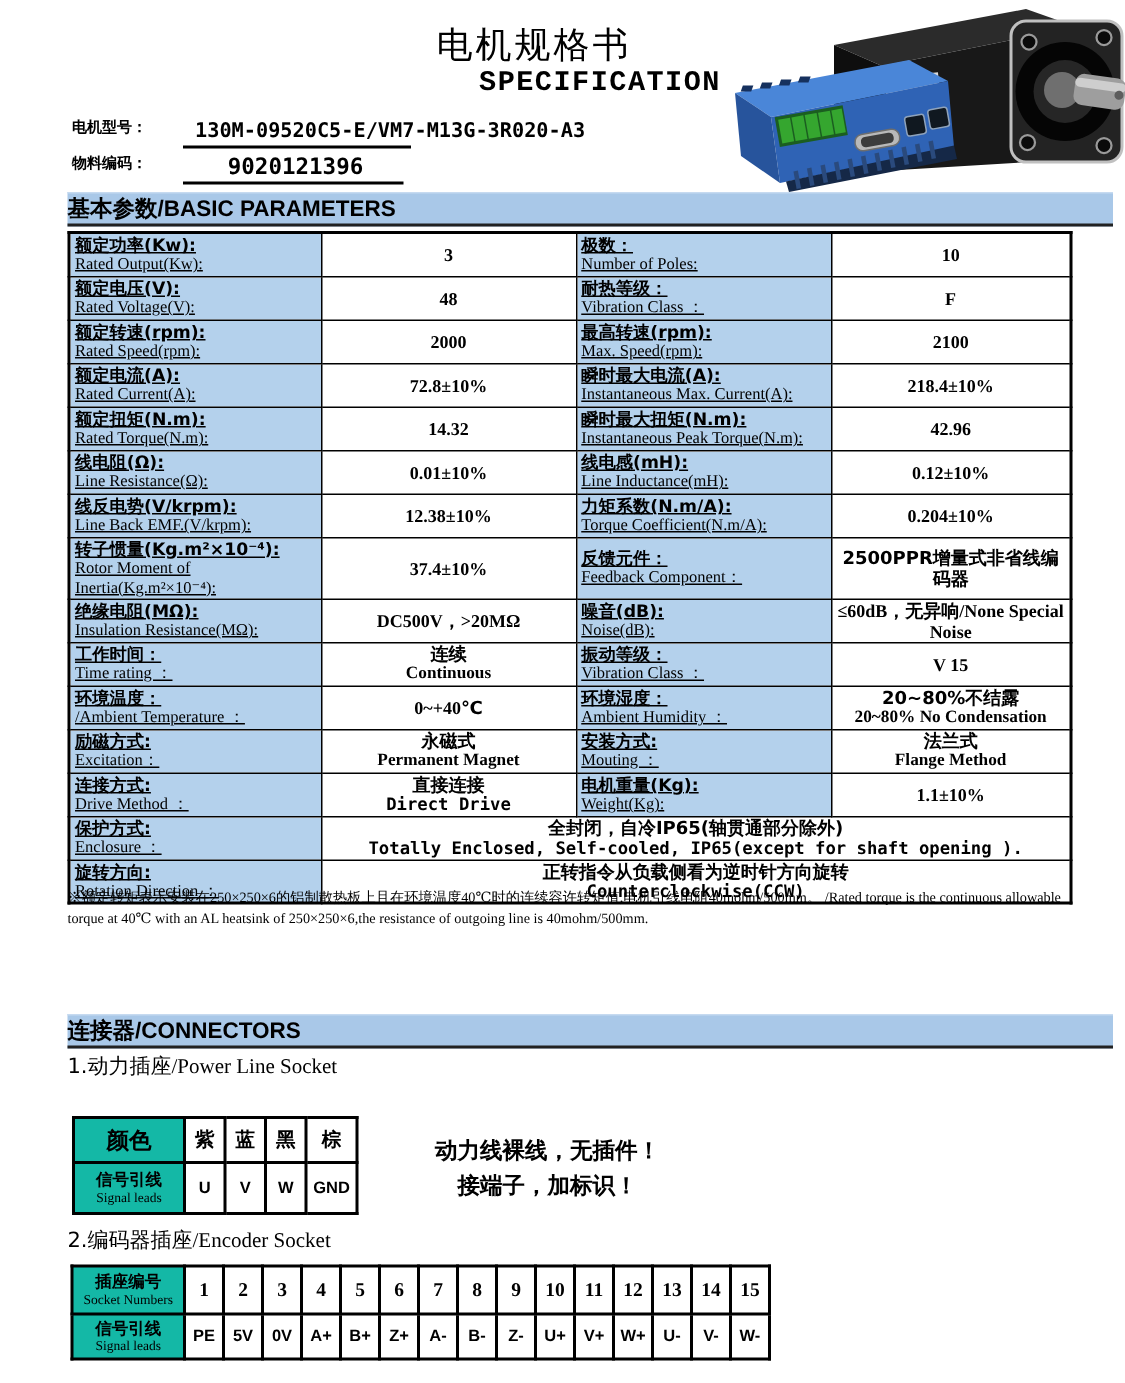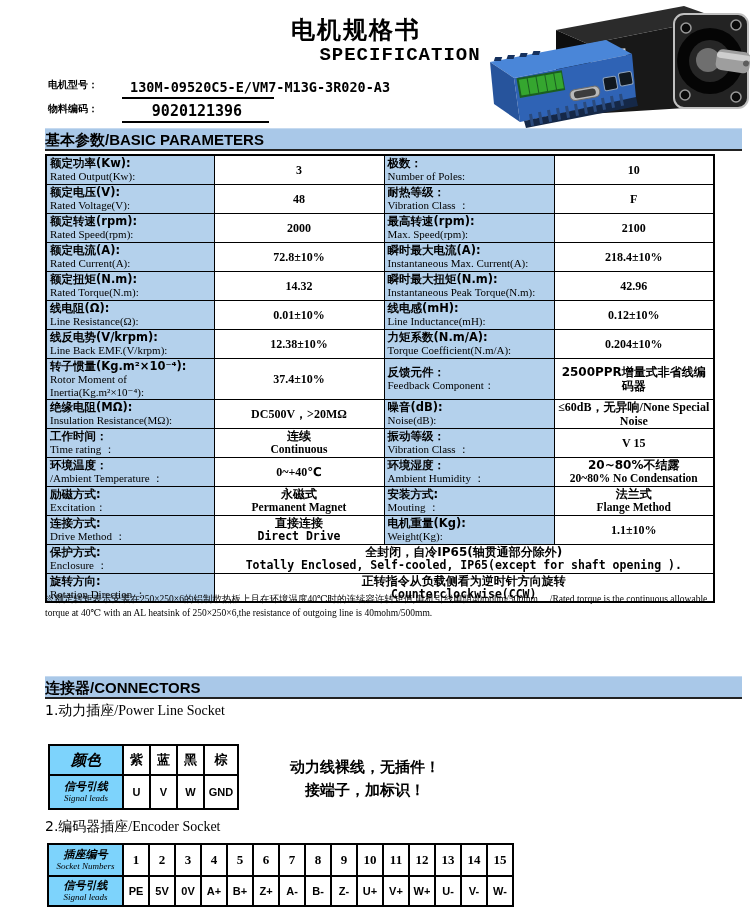--- a/index.html
+++ b/index.html
@@ -2,59 +2,59 @@
 <html><head>
 <meta charset="utf-8">
 <style>
   * { margin:0; padding:0; box-sizing:border-box; }
   html,body { background:#ffffff; }
   body { font-family:"DejaVu Sans", sans-serif; color:#000; }
   .page { position:relative; width:750px; height:922px; background:#fff; overflow:hidden; }
 
   
   .title-cn { position:absolute; top:14px; left:0; width:712px; text-align:center;
-              font-size:24px; font-weight:bold; letter-spacing:2px; }
+              font-size:24px; font-weight:normal; letter-spacing:2px; }
   .title-en { position:absolute; top:44px; left:0; width:712px; text-align:center;
               font-family:Liberation Mono, monospace; font-size:19px; font-weight:bold; letter-spacing:1px;margin-left:44px; }
   .model-label { position:absolute; left:48px; font-size:10px; font-weight:bold; }
   .model-value { position:absolute; font-family:"DejaVu Sans Mono", monospace; font-weight:bold; }
   .ul-line { position:absolute; height:0; border-bottom:2px solid #000; }
   .photo { position:absolute; left:478px; top:0; width:272px; height:128px; }
 
   
   .banner { position:absolute; left:45px; width:697px; height:23px; line-height:22px;
             background:#a9c8e8; border-top:1px solid #c6daf0; border-bottom:2px solid #222;
             font-size:15px; font-weight:bold; padding-left:0;
             font-family:"Liberation Sans","DejaVu Sans",sans-serif; }
 
   
   table { border-collapse:collapse; table-layout:fixed; }
   .params { position:absolute; top:154px; left:45px; width:668px; border:2px solid #000; }
   .params td { border:1px solid #000; height:29px; padding:0 3px; overflow:hidden; }
-  .params td.lbl { background:#b4d1ec; text-align:left; vertical-align:middle; }
+  .params td.lbl { background:#b4d1ec; text-align:left; vertical-align:middle;text-decoration:underline; }
   .params td.val { background:#fff; text-align:center; vertical-align:middle; }
   .lbl .cn { font-size:11.5px; font-weight:bold; line-height:14px; }
   .lbl .en { font-family:"Liberation Serif","DejaVu Serif",serif; font-size:11px; line-height:13px; }
   .val .va { font-family:"Liberation Serif","DejaVu Sans",serif; font-size:12px; font-weight:bold; line-height:14px; }
   .val .vb { font-family:"Liberation Serif","DejaVu Sans",serif; font-size:11.5px; font-weight:bold; line-height:13px; }
   .val .vb:empty, .val .va:empty { display:none; }
   .val .mono { font-family:"DejaVu Sans Mono", monospace; font-size:11.5px; }
   .val .cjk { font-family:"DejaVu Sans", sans-serif; font-size:12px; }
 
   .footnote { position:absolute; top:592px; left:45px; width:668px;
               font-family:"Liberation Serif","DejaVu Serif",serif; font-size:9.5px; line-height:14px; }
 
   
   .sub-heading { position:absolute; left:45px; font-size:14px; }
   .sub-heading .cnpart { font-weight:normal;margin-top:24px; }
   .sub-heading .enpart { font-family:"Liberation Serif","DejaVu Serif",serif; font-weight:normal; }
 
   .socket { border:2px solid #000; }
   .socket td { border:2px solid #000; text-align:center; vertical-align:middle; background:#fff; }
-  .socket td.lbl { background:#7dd3fc;font-style:italic; }
+  .socket td.lbl { background:#14b8a6; }
   .socket .lab-cn { font-size:11px; font-weight:bold; line-height:13px; }
   .socket .lab-en { font-family:"Liberation Serif","DejaVu Serif",serif; font-size:9px; line-height:11px; }
   .power { position:absolute; top:744px; left:48px; width:189px; }
   .power tr:first-child td { height:30px; }
   .power tr:last-child td { height:34px; }
   .power .color-cell { font-size:13px; font-weight:bold; }
   .power .color-hd { font-size:15px; font-weight:bold; }
   .power .sig-cell { font-family:"Liberation Sans","DejaVu Sans",sans-serif; font-size:11px; font-weight:bold; }
   .power-note { position:absolute; top:756px; left:265px; width:200px; text-align:center;
                 font-size:15px; font-weight:bold; line-height:23px; }

